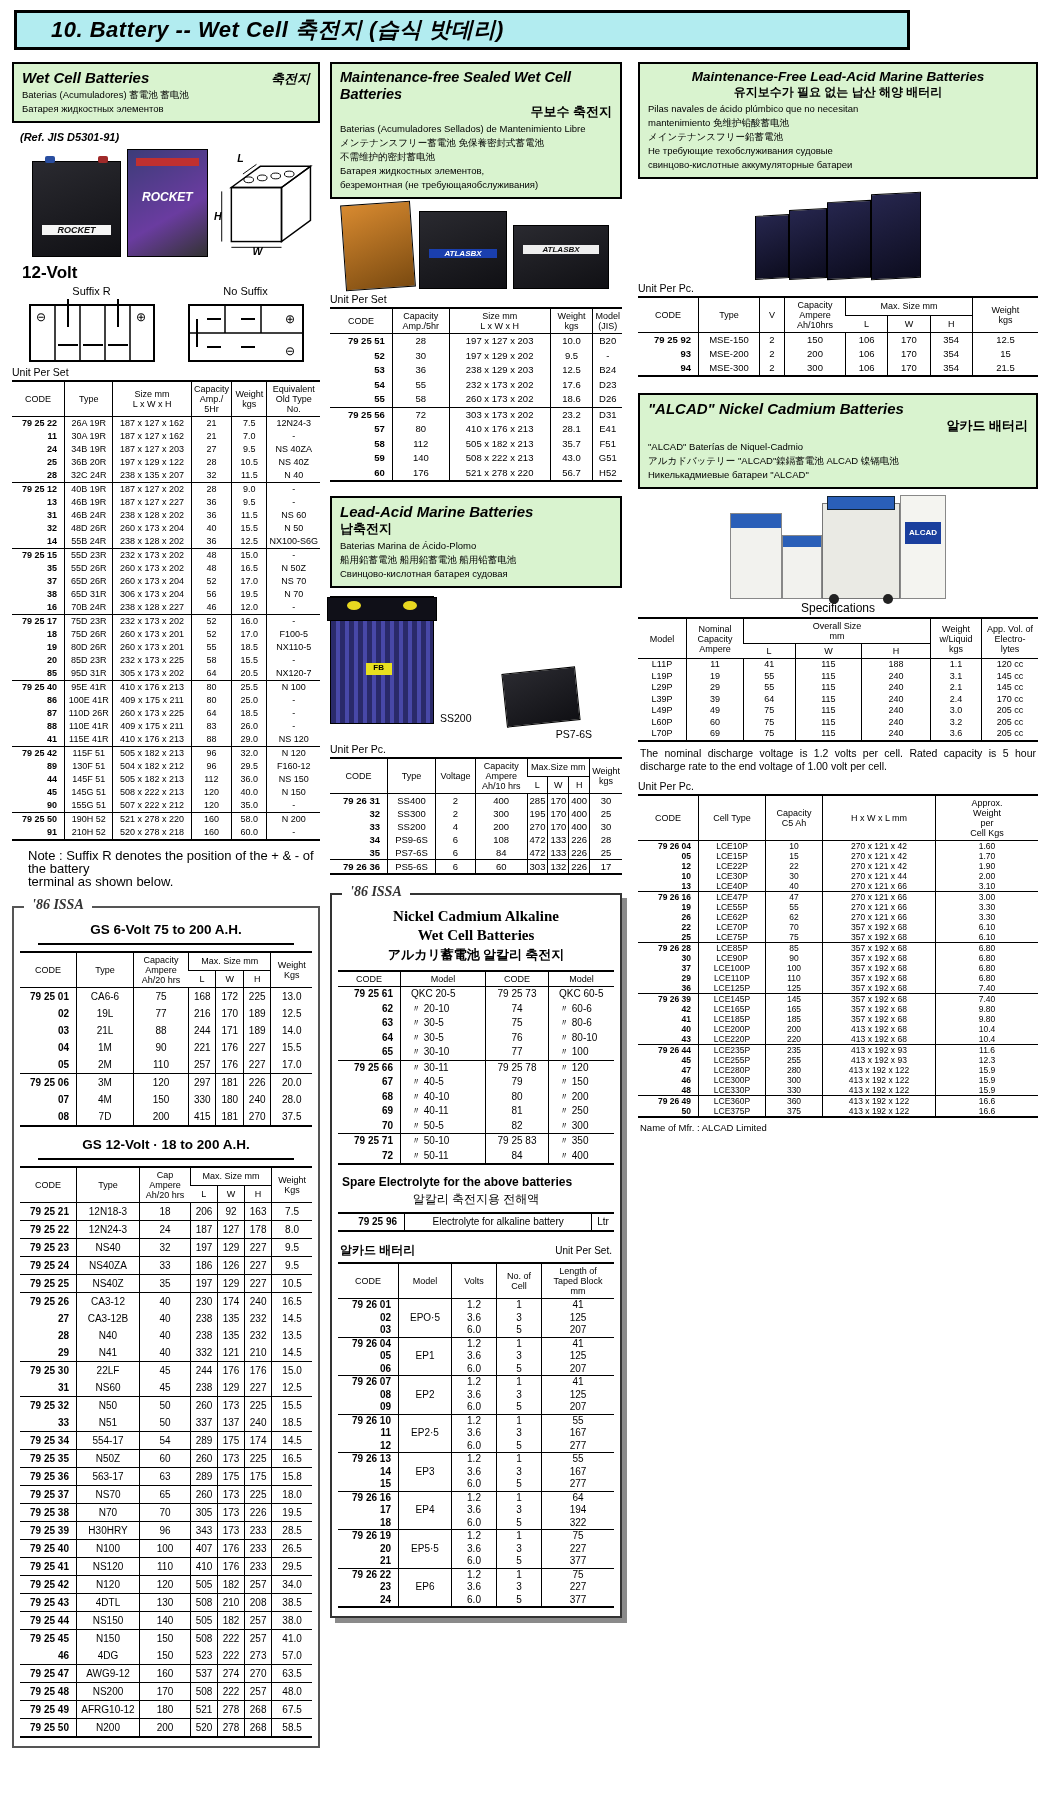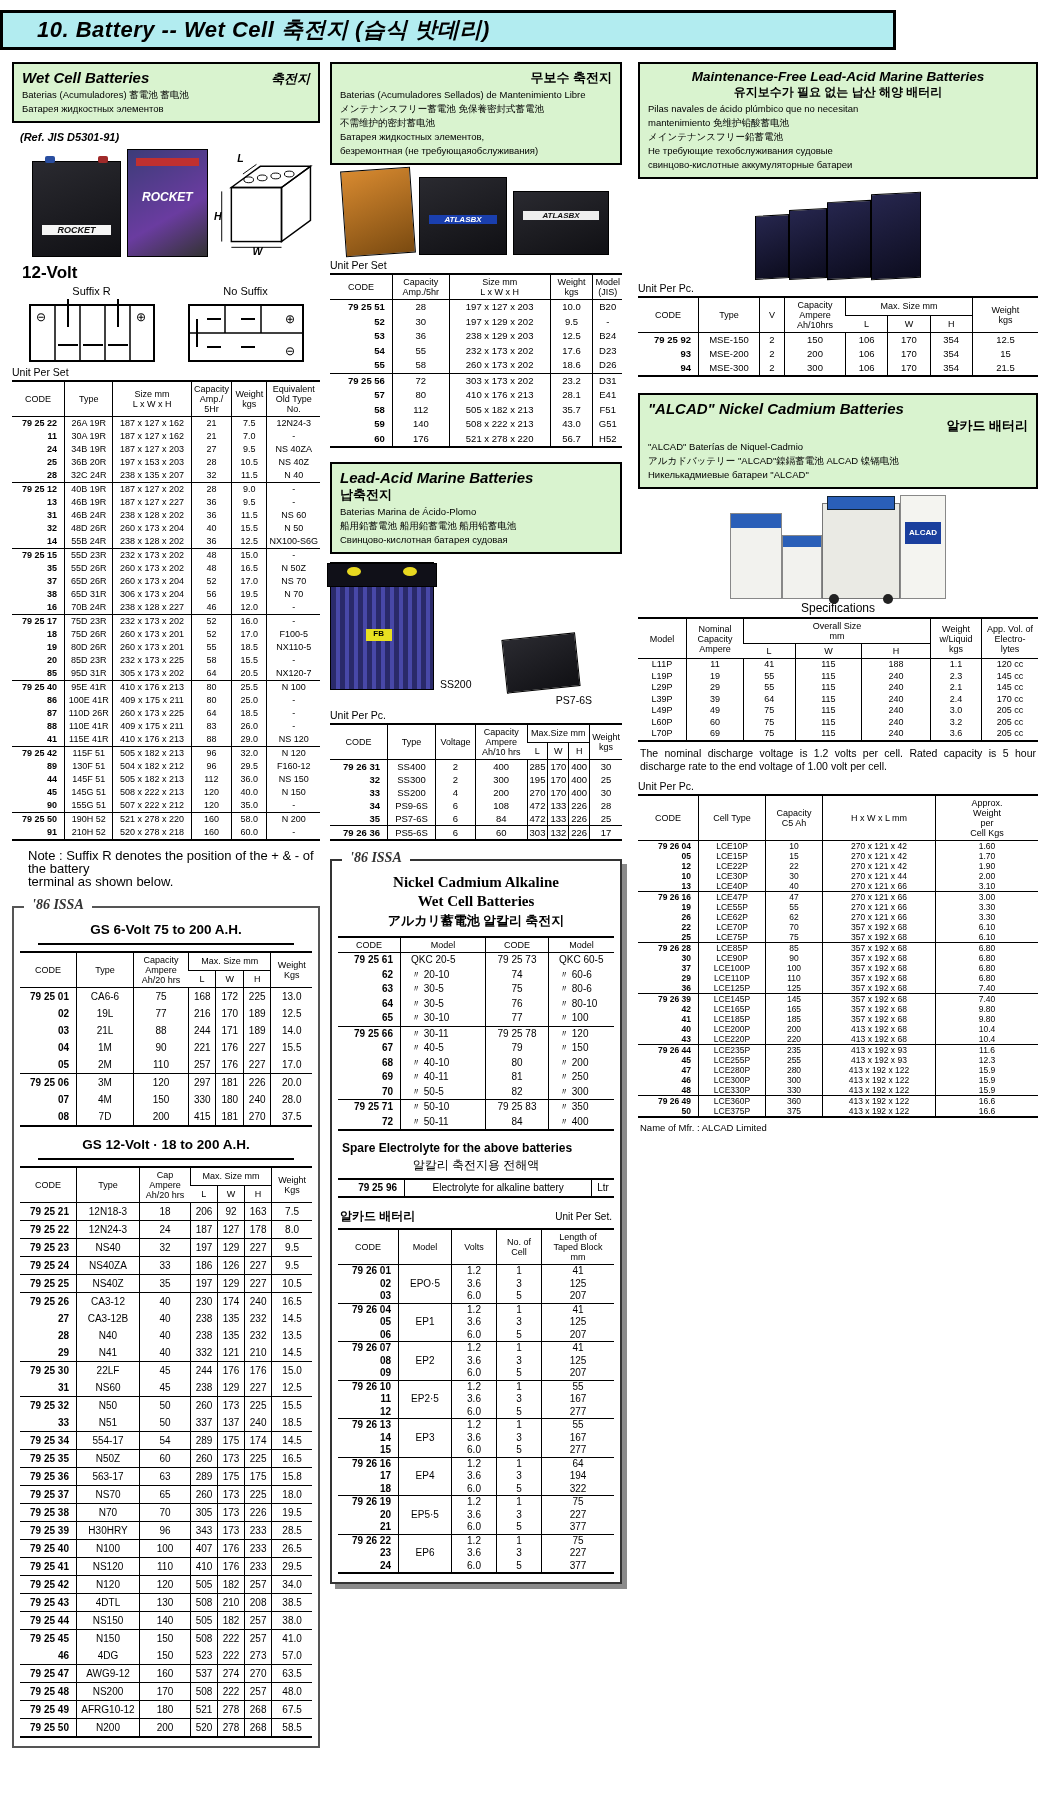--- a/index.html
+++ b/index.html
@@ -1,17 +1,17 @@
 <!DOCTYPE html>
 <html><head>
 <meta charset="utf-8">
 <style>
   html,body{margin:0;padding:0;background:#fff;color:#000;font-family:"Liberation Sans",sans-serif;}
   .page{position:relative;width:1047px;height:1800px;background:#fff;overflow:hidden;}
-  .hdr{position:absolute;left:0;top:10px;width:896px;height:40px;background:#b2ecf0;border:3px solid #000;display:flex;align-items:center;box-sizing:border-box;padding-left:34px;}
+  .hdr{position:absolute;left:14px;top:10px;width:896px;height:40px;background:#b2ecf0;border:3px solid #000;display:flex;align-items:center;box-sizing:border-box;padding-left:34px;}
   .hdr-t{font-style:italic;font-weight:bold;font-size:22px;letter-spacing:.5px;}
   .col{position:absolute;top:62px;}
   .col-left{left:12px;width:308px;}
   .col-mid{left:330px;width:292px;}
   .col-right{left:638px;width:400px;}
   .gbox{background:#d9f3cf;border:2px solid #000;padding:5px 8px 6px;}
   .gt{display:flex;justify-content:space-between;align-items:baseline;font-weight:bold;font-style:italic;font-size:15px;line-height:17px;}
   .gt .kr{font-size:13px;}
   .gsub{font-size:9.5px;line-height:12px;margin-top:2px;}
   .ref{font-weight:bold;font-style:italic;font-size:11px;margin:8px 0 4px 8px;}
@@ -189,21 +189,21 @@
             <td>24</td>
             <td>34B 19R</td>
             <td>187 x 127 x 203</td>
             <td>27</td>
             <td>9.5</td>
             <td>NS 40ZA</td>
           </tr>
           <tr>
             <td>25</td>
             <td>36B 20R</td>
-            <td>197 x 153 x 203</td>
+            <td>197 x 129 x 122</td>
             <td>28</td>
             <td>10.5</td>
             <td>NS 40Z</td>
           </tr>
           <tr>
             <td>28</td>
             <td>32C 24R</td>
             <td>238 x 135 x 207</td>
             <td>32</td>
             <td>11.5</td>
@@ -819,20 +819,21 @@
               <td>58.5</td>
             </tr>
           </tbody>
       </table>
     </div>
   </div>
 
   <div class="col col-mid">
 
     <div class="gbox">
+      <div style="font-weight:bold;font-style:italic;font-size:14.5px;line-height:17px;">Maintenance-free Sealed Wet Cell Batteries</div>
       <div style="font-weight:bold;font-size:13px;text-align:right;">무보수 축전지</div>
       <div class="gsub">Baterias (Acumuladores Sellados) de Mantenimiento Libre</div>
       <div class="gsub">メンテナンスフリー蓄電池  免保養密封式蓄電池</div>
       <div class="gsub">不需维护的密封蓄电池</div>
       <div class="gsub">Батарея жидкостных элементов,</div>
       <div class="gsub">безремонтная (не требующаяобслуживания)</div>
     </div>
 
     <div class="photo-row" style="justify-content:center;">
       <div class="batt" style="width:70px;height:86px;background:linear-gradient(160deg,#d88a30,#7a4a10);border:1px solid #000;transform:rotate(-4deg);"></div>
@@ -1469,21 +1470,21 @@
             <td>188</td>
             <td>1.1</td>
             <td>120 cc</td>
           </tr>
           <tr>
             <td>L19P</td>
             <td>19</td>
             <td>55</td>
             <td>115</td>
             <td>240</td>
-            <td>2.3</td>
+            <td>3.1</td>
             <td>145 cc</td>
           </tr>
           <tr>
             <td>L29P</td>
             <td>29</td>
             <td>55</td>
             <td>115</td>
             <td>240</td>
             <td>2.1</td>
             <td>145 cc</td>

